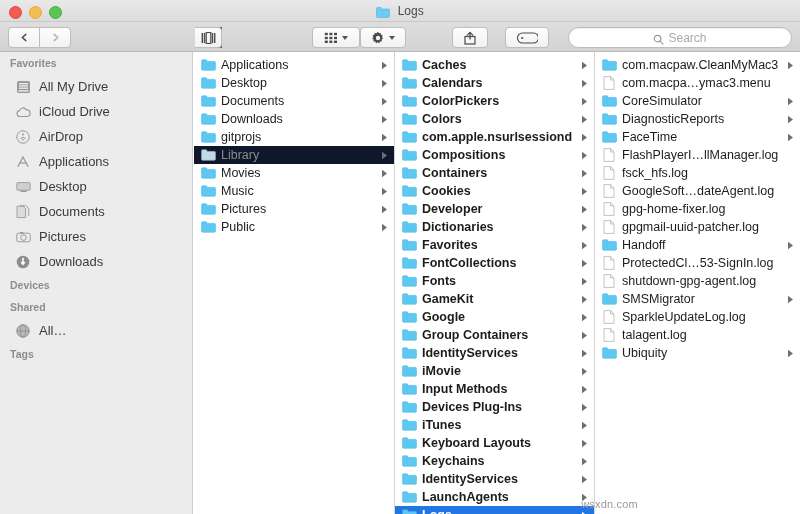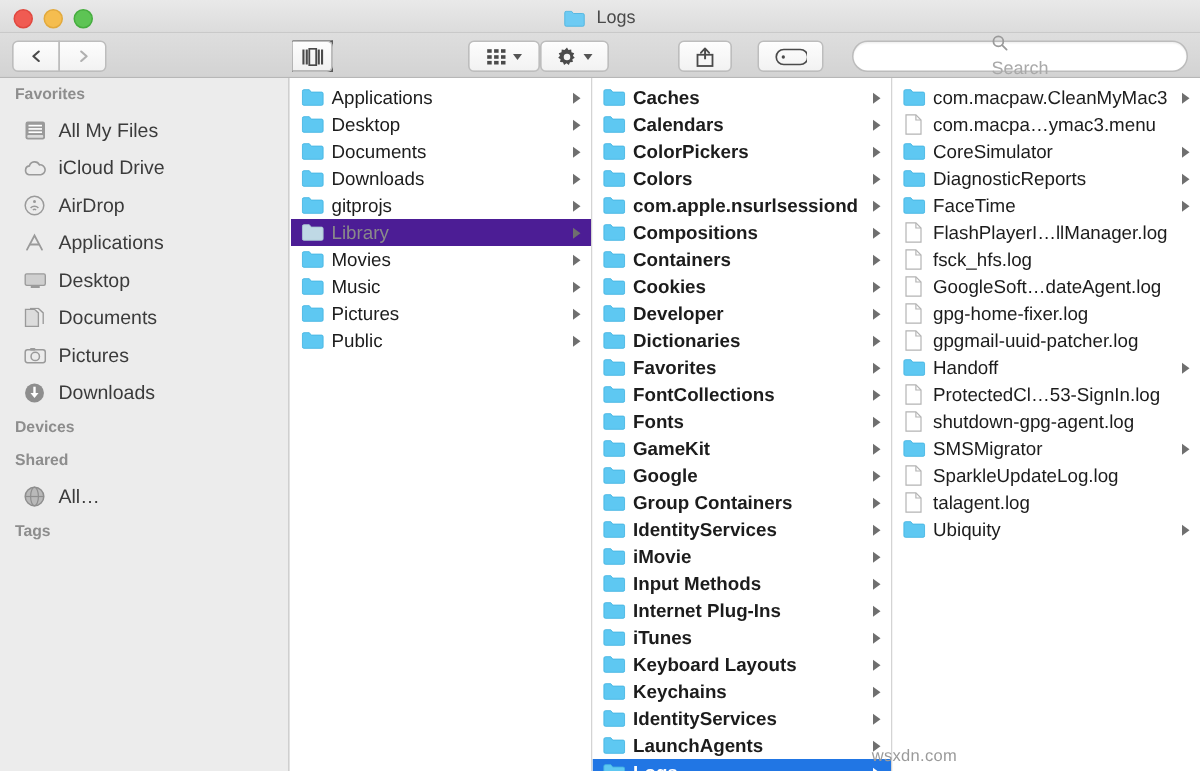--- a/index.html
+++ b/index.html
@@ -102,21 +102,21 @@
   #search-field {
     position: absolute; top: 5px; left: 568px;
     width: 224px; height: 21px;
     background: #fff;
     border: 1px solid #bcbcbc;
     border-radius: 11px;
     box-sizing: border-box;
     display: flex; align-items: center; justify-content: center;
     box-shadow: 0 1px 1px rgba(0,0,0,0.06) inset;
   }
-  #search-field .sf-inner { display: flex; align-items: flex-start; gap: 4px; flex-direction: column; }
+  #search-field .sf-inner { display: flex; align-items: flex-end; gap: 4px; }
   #search-placeholder {
     font-size: 12px; color: #a9a9a9;
   }
 
   
   #body {
     position: absolute; top: 52px; left: 0;
     width: 644px; height: 462px;
     background: #ffffff;
   }
@@ -179,21 +179,21 @@
   .row .r-label { flex: 1 1 auto; overflow: hidden; text-overflow: clip; }
   .row .r-arrow {
     flex: 0 0 auto; width: 8px; height: 9px;
     display: flex; align-items: center; justify-content: center;
   }
   .row.sel-active {
     background: #2176e4;
     color: #ffffff;
   }
   .row.sel-inactive {
-    background: #4c1d95;
+    background: #0f172a;
     color: #8a8a8a;
   }
 
   
   #watermark {
     position: absolute; right: 6px; bottom: 4px;
     font-size: 11px; color: #9a9a9a;
     letter-spacing: 0.2px;
   }
 </style>
@@ -322,21 +322,21 @@
         <div class="sb-item">
           <span class="sb-ico">
             <svg width="15" height="14" viewBox="0 0 15 14">
               <rect x="1" y="1" width="13" height="12" rx="1.5" fill="#9a9a9a"></rect>
               <rect x="3" y="3.2" width="9" height="1.1" fill="#fff"></rect>
               <rect x="3" y="5.4" width="9" height="1.1" fill="#fff"></rect>
               <rect x="3" y="7.6" width="9" height="1.1" fill="#fff"></rect>
               <rect x="2.2" y="10" width="10.6" height="1.8" rx="0.6" fill="#dcdcdc"></rect>
             </svg>
           </span>
-          <span>All My Files</span>
+          <span>All My Drive</span>
         </div>
         <div class="sb-item">
           <span class="sb-ico">
             <svg width="16" height="12" viewBox="0 0 16 12">
               <path d="M4.4 10.5 A3 3 0 0 1 4.6 4.6 A3.6 3.6 0 0 1 11.3 3.9 A2.9 2.9 0 0 1 12.2 10.5 Z" fill="none" stroke="#9a9a9a" stroke-width="1.1"></path>
             </svg>
           </span>
           <span>iCloud Drive</span>
         </div>
         <div class="sb-item">
@@ -794,21 +794,21 @@
                 <polygon points="1,0.8 6,4.5 1,8.2" fill="#6f6f6f"></polygon>
               </svg>
             </span>
           </div>
           <div class="row">
             <span class="r-ico">
               <svg width="15" height="12" viewBox="0 0 15 12">
                 <path d="M0.6 1.8 A1 1 0 0 1 1.6 0.8 H5.2 L6.5 2.4 H13.4 A1 1 0 0 1 14.4 3.4 V10.2 A1 1 0 0 1 13.4 11.2 H1.6 A1 1 0 0 1 0.6 10.2 Z" fill="#5ec8f2" stroke="#45b5e3" stroke-width="0.6"></path>
               </svg>
             </span>
-            <span class="r-label">Internet Plug-Ins</span>
+            <span class="r-label">Devices Plug-Ins</span>
             <span class="r-arrow">
               <svg width="7" height="9" viewBox="0 0 7 9">
                 <polygon points="1,0.8 6,4.5 1,8.2" fill="#6f6f6f"></polygon>
               </svg>
             </span>
           </div>
           <div class="row">
             <span class="r-ico">
               <svg width="15" height="12" viewBox="0 0 15 12">
                 <path d="M0.6 1.8 A1 1 0 0 1 1.6 0.8 H5.2 L6.5 2.4 H13.4 A1 1 0 0 1 14.4 3.4 V10.2 A1 1 0 0 1 13.4 11.2 H1.6 A1 1 0 0 1 0.6 10.2 Z" fill="#5ec8f2" stroke="#45b5e3" stroke-width="0.6"></path>

